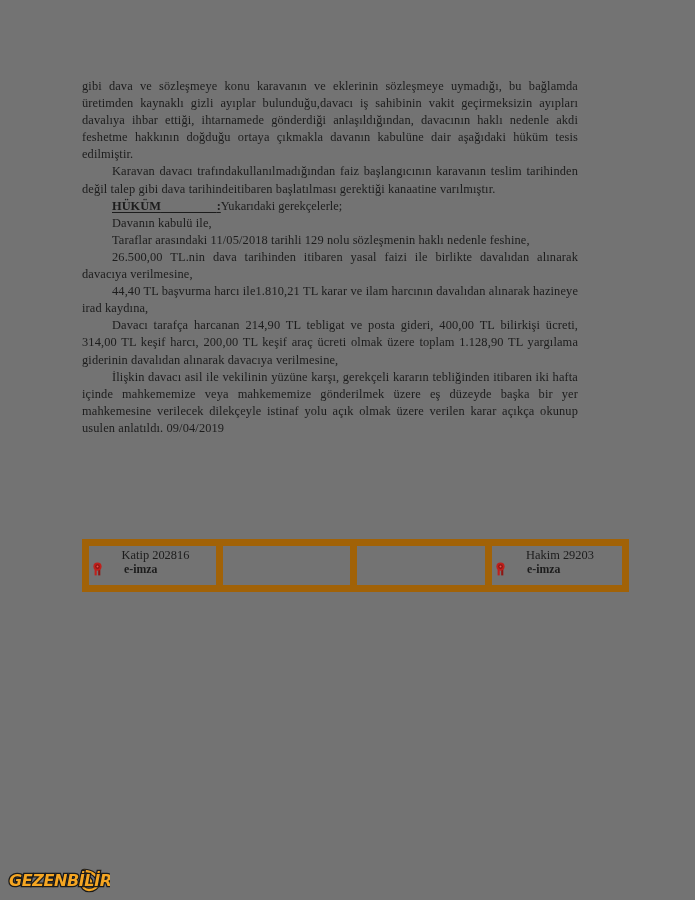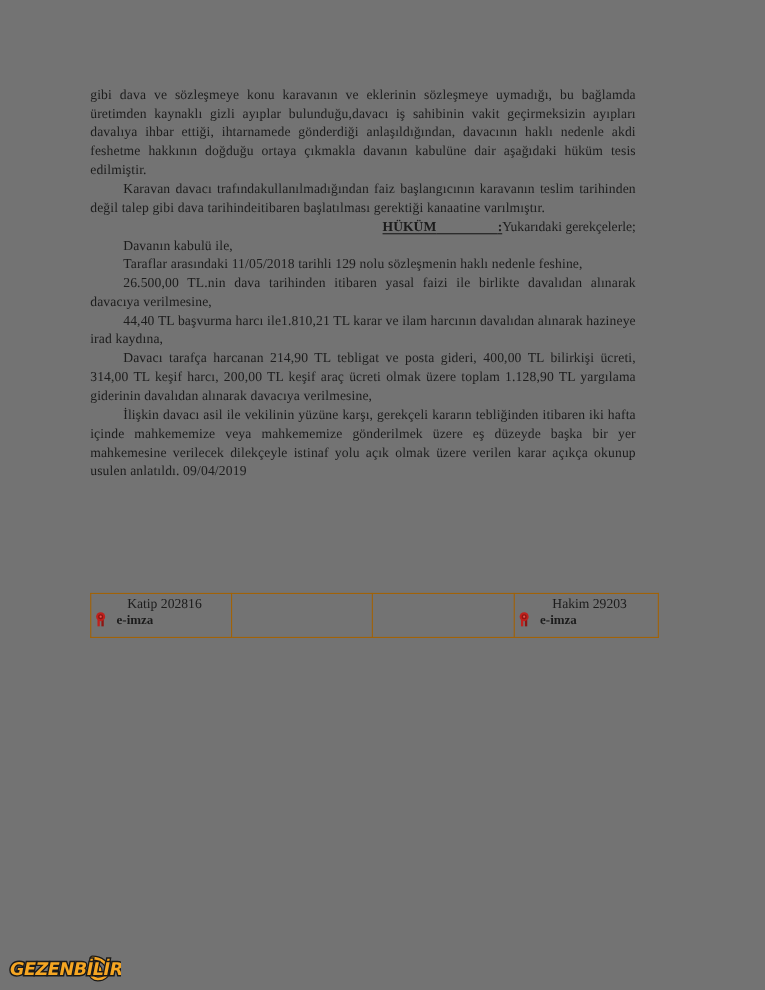--- a/index.html
+++ b/index.html
@@ -48,21 +48,21 @@
   p.noindent {
     text-indent: 0;
   }
 
   
   .hukum-line {
     margin: 0;
     font-size: 12.4px;
     line-height: 17.1px;
     text-indent: 30px;
-    text-align: right;
+    text-align: left;
   }
   .hukum-label {
     font-weight: bold;
     text-decoration: underline;
     text-underline-offset: 2px;
     white-space: pre;
   }
   .hukum-colon {
     font-weight: bold;
     text-decoration: underline;
@@ -79,21 +79,21 @@
     left: 82px;
     top: 539px;
     width: 496px;
   }
   table.sig-table {
     border-collapse: collapse;
     width: 496px;
     table-layout: fixed;
   }
   table.sig-table td {
-    border: 1px solid #a16207;
+    border: 7px solid #a16207;
     height: 36px;
     vertical-align: top;
     padding: 1px 2px 2px 2px;
     font-size: 12.4px;
     line-height: 15px;
   }
   td.c1 { width: 123px; }
   td.c2 { width: 123px; }
   td.c3 { width: 124px; }
   td.c4 { width: 126px; }
@@ -101,21 +101,21 @@
   .sig-title {
     display: block;
     text-align: center;
     font-size: 12.4px;
     line-height: 16px;
     padding-left: 6px;
   }
   .sig-imza-row {
     display: flex;
     align-items: center;
-    gap: 9px;
+    gap: 21px;
     padding-left: 1px;
     margin-top: -1px;
   }
   .sig-imza-label {
     font-weight: bold;
     font-size: 11.8px;
     line-height: 14px;
   }
 
   

